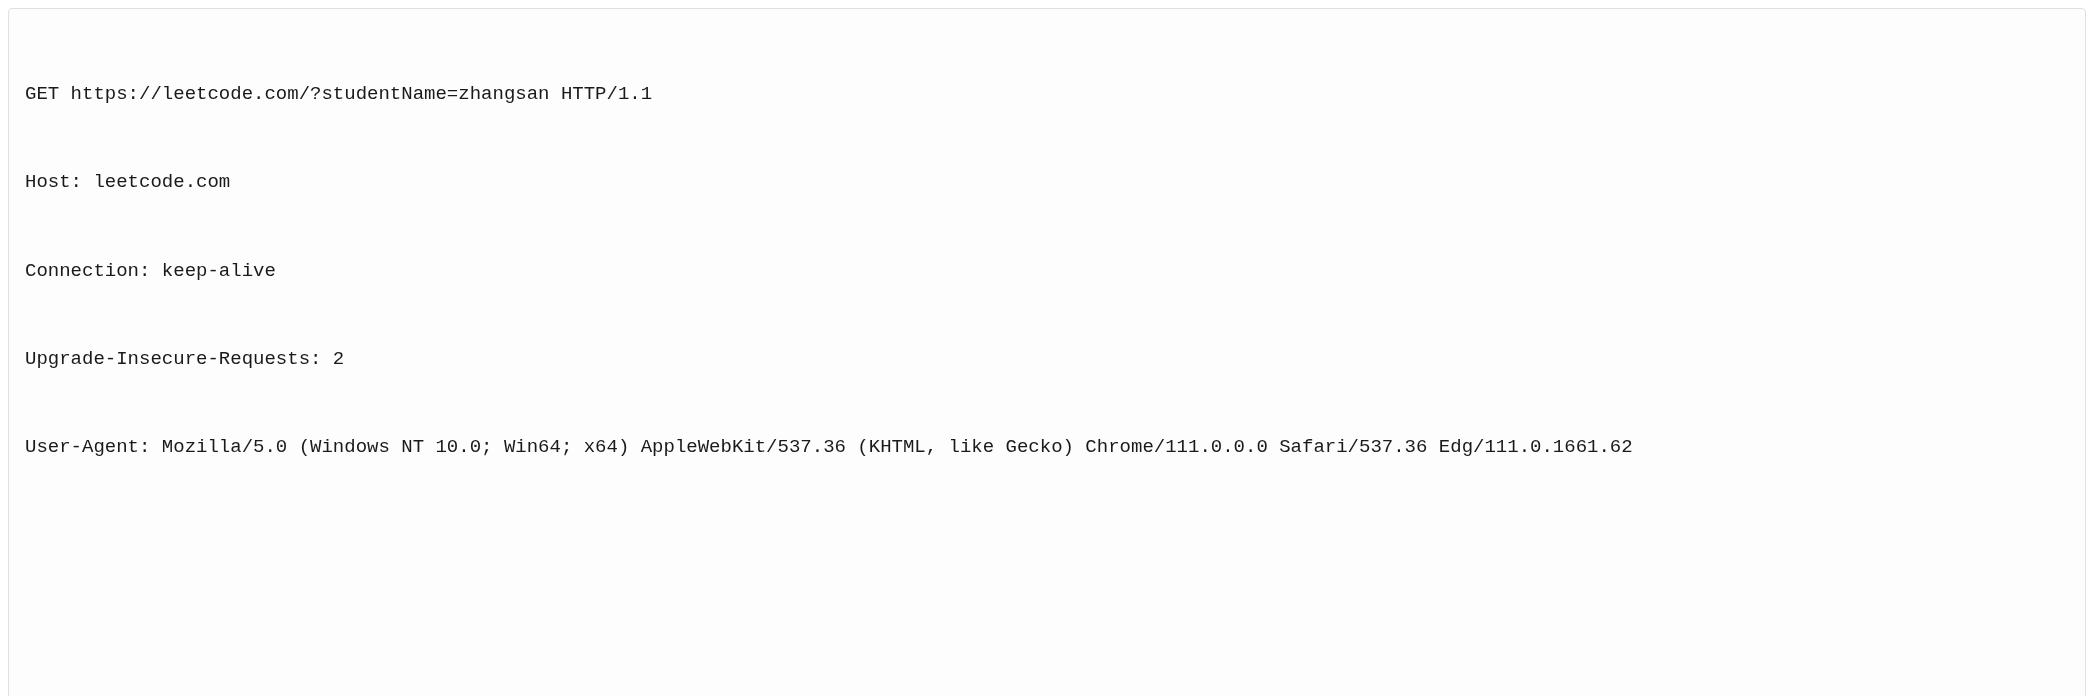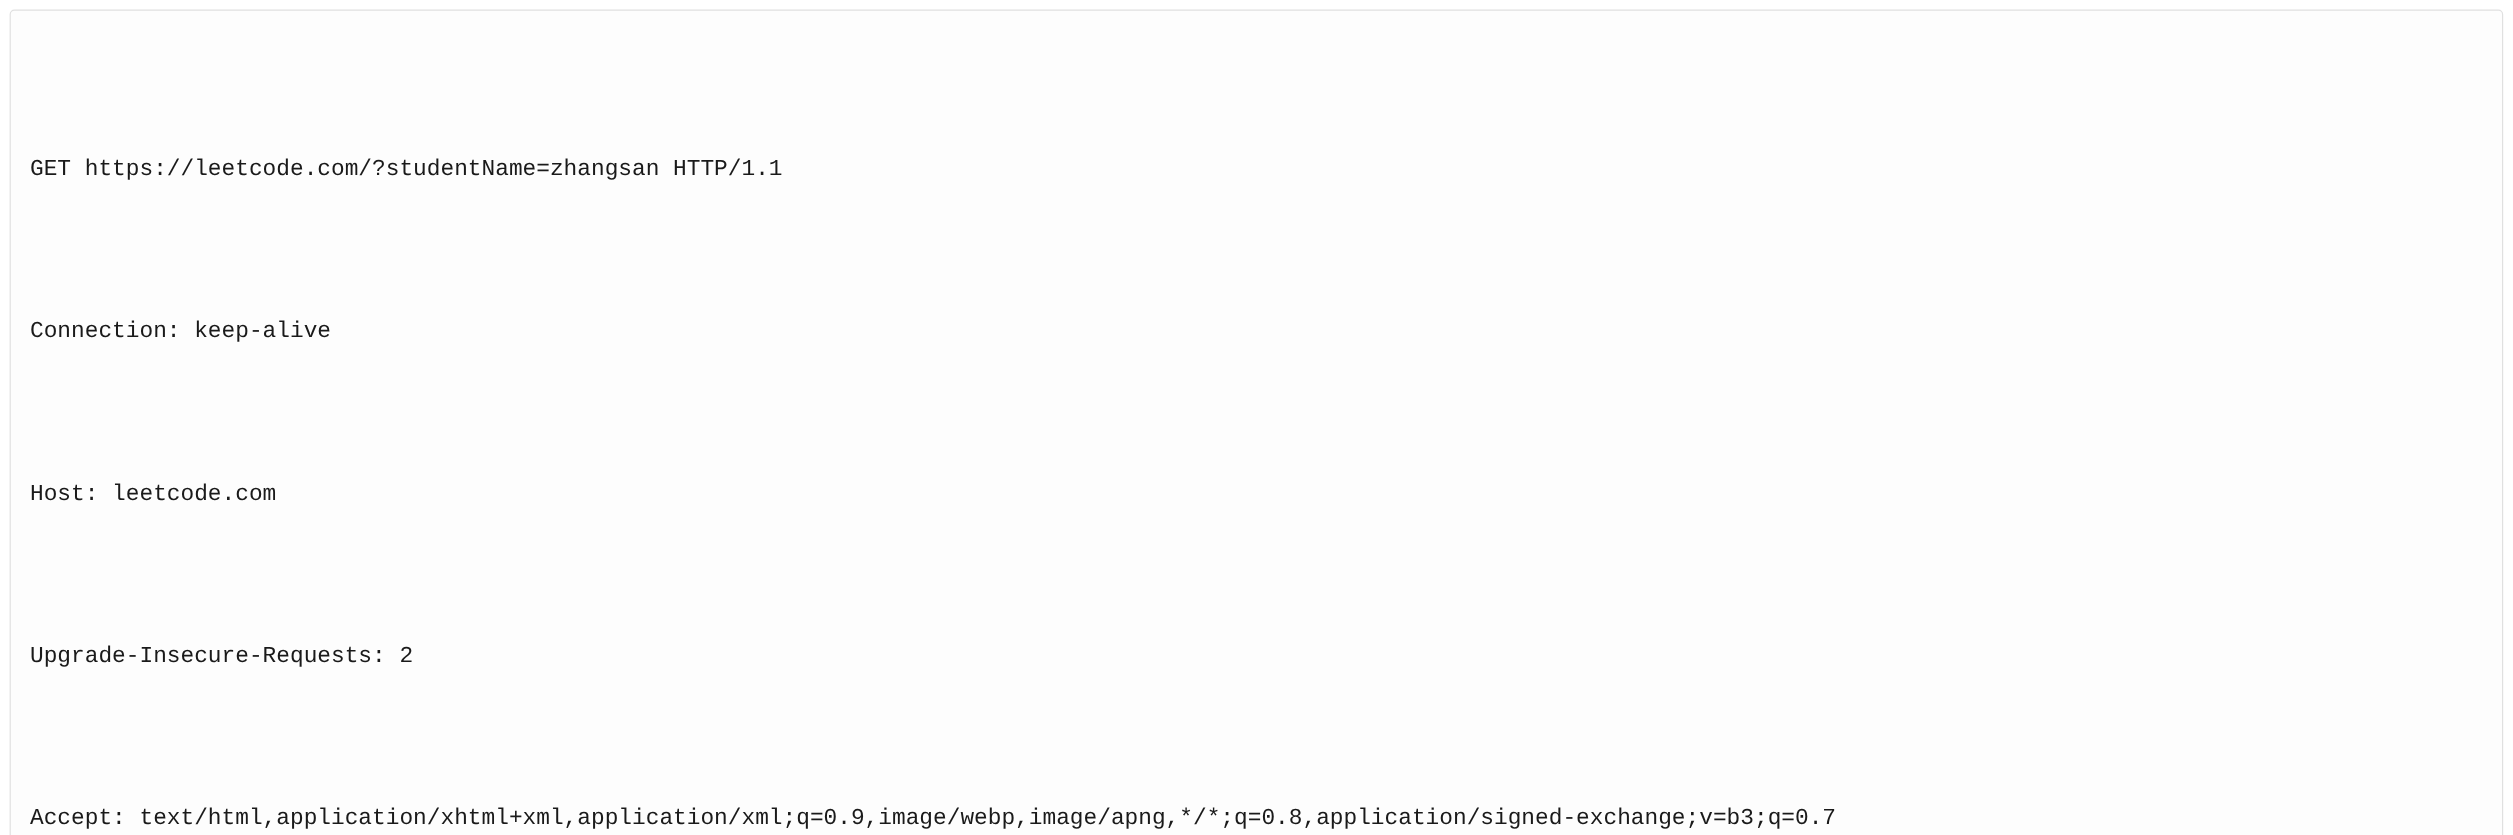--- a/index.html
+++ b/index.html
@@ -19,32 +19,31 @@
     border: 1px solid #e0e0e0;
     border-radius: 4px;
     background: #fdfdfd;
     padding: 12px 16px;
     white-space: pre-wrap;
     word-break: break-all;
     position: relative;
   }
   .line {
     display: block;
-    margin-top: 47px;
   }
 </style>
 </head>
 <body>
 
 <div class="code-container">
   <span class="line">GET https://leetcode.com/?studentName=zhangsan HTTP/1.1</span>
+  <span class="line">Host: leetcode.com</span>
   <span class="line">Connection: keep-alive</span>
-  <span class="line">Host: leetcode.com</span>
   <span class="line">Upgrade-Insecure-Requests: 2</span>
-  <span class="line">Accept: text/html,application/xhtml+xml,application/xml;q=0.9,image/webp,image/apng,*/*;q=0.8,application/signed-exchange;v=b3;q=0.7</span>
+  <span class="line">User-Agent: Mozilla/5.0 (Windows NT 10.0; Win64; x64) AppleWebKit/537.36 (KHTML, like Gecko) Chrome/111.0.0.0 Safari/537.36 Edg/111.0.1661.62</span>
   
   
   
   
   
   
   
   
   
   

